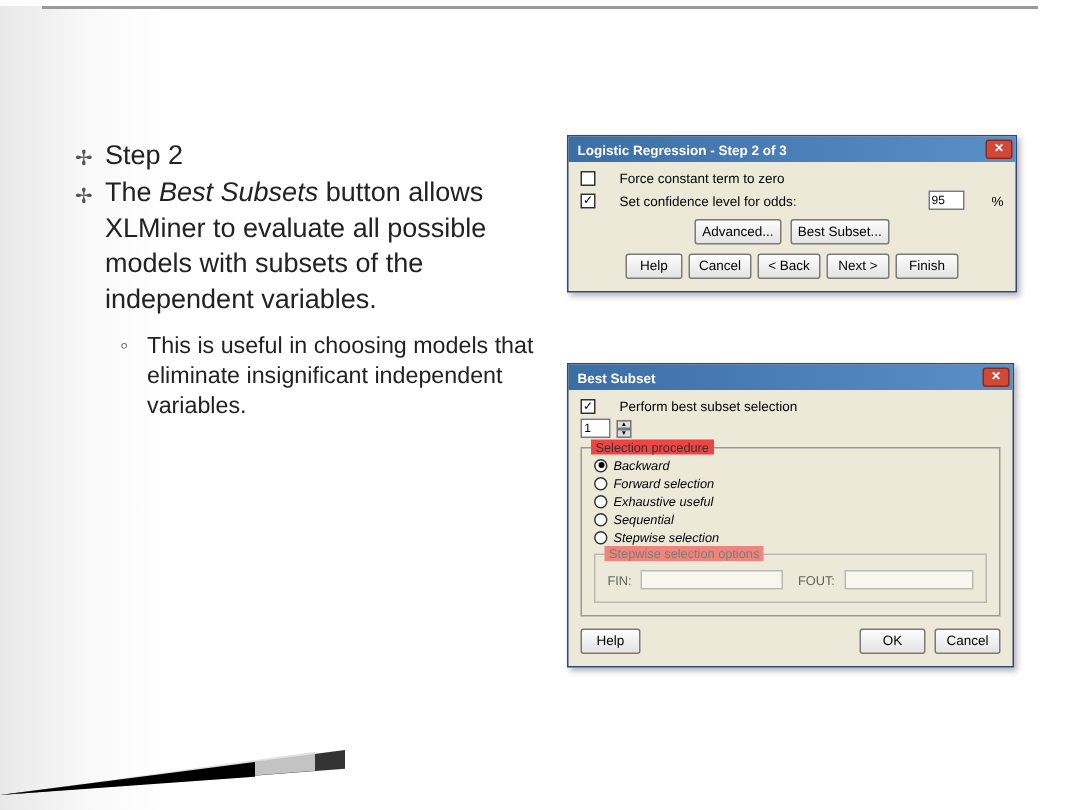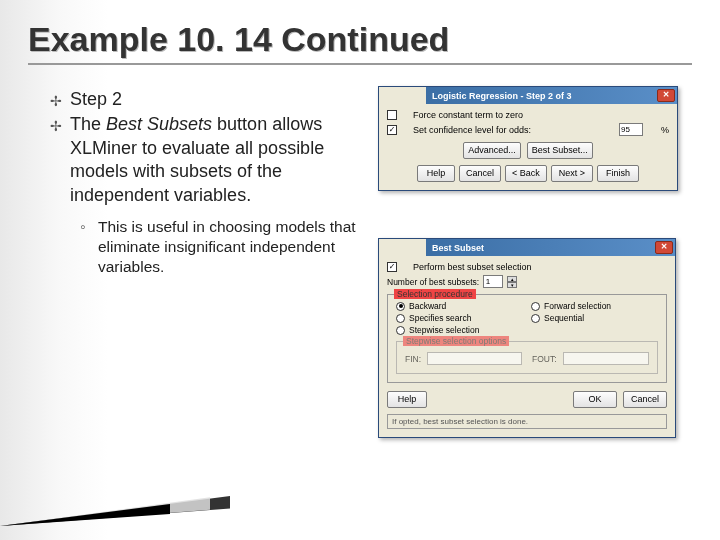--- a/index.html
+++ b/index.html
@@ -70,21 +70,20 @@
   .titlebar {
     background: linear-gradient(to right, #3b6ea5, #5a8fc8);
     color: #fff;
     height: 17px;
     display: flex;
     align-items: center;
     padding: 0 2px 0 6px;
     font-size: 9px;
     font-weight: bold;
     justify-content: space-between;
-    margin-left: 47px;
   }
   .titlebar .btns { display: flex; gap: 1px; }
   .winbtn {
     width: 18px; height: 13px;
     background: #d14836;
     border: 1px solid #8a2a1a;
     border-radius: 2px;
     color: #fff;
     font-size: 8px;
     line-height: 10px;
@@ -154,22 +153,23 @@
   .groupbox .legend {
     position: absolute;
     top: -6px; left: 6px;
     background: #ef4444;
     padding: 0 3px;
     font-size: 8.5px;
     color: #333;
   }
   .radio-cols {
     display: grid;
-    grid-template-columns: 1fr 1fr;
+    grid-template-columns: 1fr;
     gap: 2px 8px;
+    font-style: italic;
   }
   .radio-row { display:flex; align-items:center; gap:4px; font-size:8.5px;}
   .rb {
     width: 9px; height: 9px; border-radius:50%;
     border: 1px solid #333; background:#fff;
     display:inline-flex; align-items:center; justify-content:center;
   }
   .rb.sel::after{ content:""; width:4px; height:4px; border-radius:50%; background:#000;}
 
   .field-row { display:flex; align-items:center; gap:6px; font-size:8.5px; margin-top:4px;}
@@ -194,21 +194,20 @@
   .wedge .w3{position:absolute;left:0;bottom:0;width:170px;height:22px;background:#000;clip-path:polygon(0 100%,100% 0%,100% 45%,0 100%);}
 
   .label-input-pair{display:flex;align-items:center;gap:4px;}
   .spin{display:inline-flex;flex-direction:column;}
   .spin div{width:10px;height:6px;border:1px solid #777;background:#ddd;font-size:5px;line-height:4px;text-align:center;}
 </style>
 </head>
 <body>
 
 <div class="slide">
-  <div class="title">Example 10. 14 Continued</div>
   <div class="title-underline"></div>
 
   <div class="content">
     <div class="bullet-row">
       <div class="bullet-mark">✢</div>
       <div>Step 2</div>
     </div>
     <div class="bullet-row">
       <div class="bullet-mark">✢</div>
       <div>
@@ -261,21 +260,20 @@
         <span class="winbtn">✕</span>
       </span>
     </div>
     <div class="dlg-body">
       <div class="checkbox-row">
         <span class="cb checked"></span>
         <span>Perform best subset selection</span>
       </div>
       <div style="display:flex;gap:10px;align-items:center;font-size:8.5px;margin-top:2px;">
         <div class="label-input-pair">
-          <span>Number of best subsets:</span>
           <span class="num-input" style="width:20px">1</span>
           <span class="spin">
               <div>▴</div>
               <div>▾</div>
             </span>
         </div>
       </div>
 
       <div class="groupbox">
         <div class="legend">Selection procedure</div>
@@ -283,21 +281,21 @@
           <div class="radio-row">
               <span class="rb sel"></span>
               <span>Backward</span>
             </div>
           <div class="radio-row">
               <span class="rb"></span>
               <span>Forward selection</span>
             </div>
           <div class="radio-row">
               <span class="rb"></span>
-              <span>Specifies search</span>
+              <span>Exhaustive useful</span>
             </div>
           <div class="radio-row">
               <span class="rb"></span>
               <span>Sequential</span>
             </div>
           <div class="radio-row">
               <span class="rb"></span>
               <span>Stepwise selection</span>
             </div>
         </div>
@@ -315,21 +313,20 @@
           </div>
         </div>
       </div>
 
       <div class="bottom-row">
         <span class="btn" style="min-width:40px">Help</span>
         <span class="spacer"></span>
         <span class="btn" style="min-width:44px">OK</span>
         <span class="btn" style="min-width:44px">Cancel</span>
       </div>
-      <div class="status-strip">If opted, best subset selection is done.</div>
     </div>
   </div>
 
   <div class="wedge">
     <div class="w1"></div>
       <div class="w2"></div>
       <div class="w3"></div>
   </div>
 </div>
 

